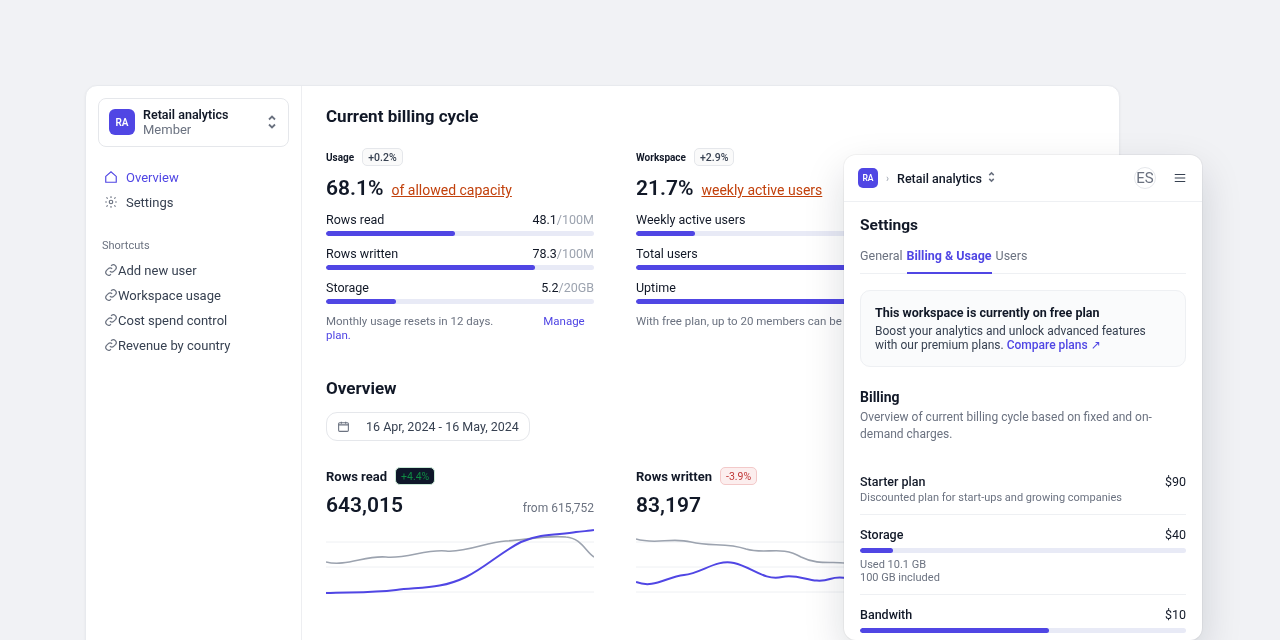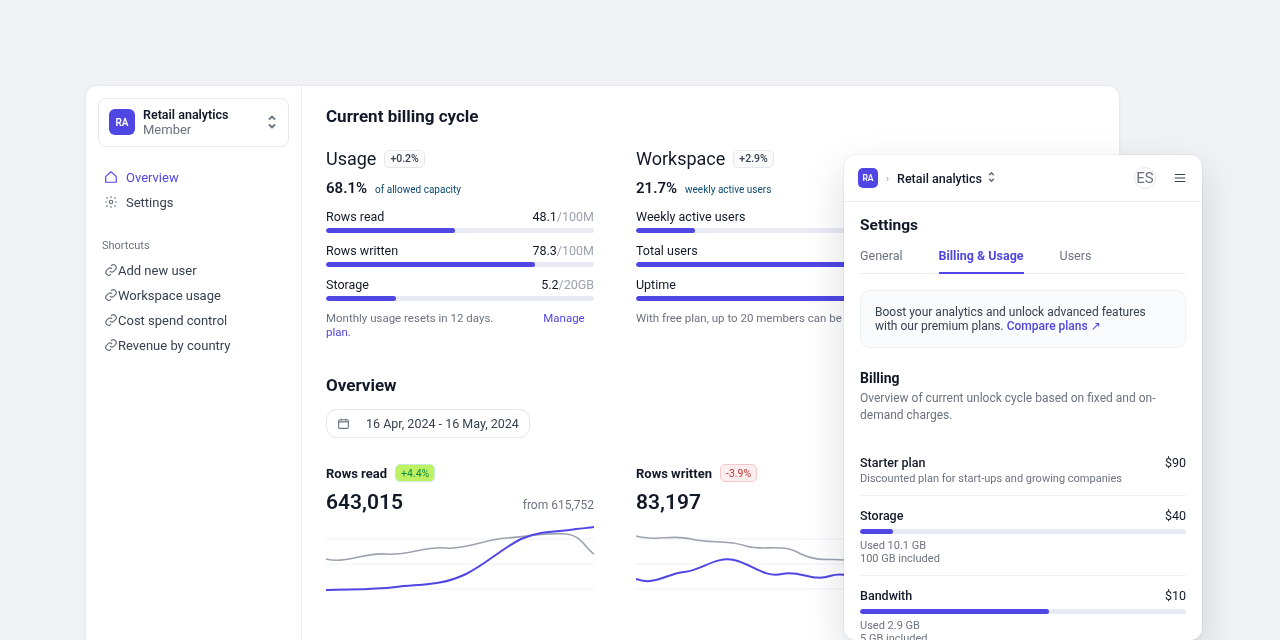--- a/index.html
+++ b/index.html
@@ -69,29 +69,29 @@
     padding: 5px 6px; font-size: 13px; color: #374151;
   }
 
   
   .content { padding: 20px 24px; flex: 1; overflow: hidden; }
   h2.section-title { font-size: 17px; font-weight: 700; margin-bottom: 22px; }
 
   .cards-row { display: flex; gap: 42px; }
   .stat-card { width: 268px; }
   .card-header { display: flex; align-items: center; gap: 8px; }
-  .card-title { font-size: 18px; font-weight: 400; }
+  .card-title { font-size: 10px; font-weight: 700; }
   .badge {
     font-size: 10.5px; font-weight: 500;
     border: 1px solid #e5e7eb; border-radius: 5px;
     padding: 1.5px 5px; color: #374151; background: #fafafa;
   }
   .big-pct { display: flex; align-items: baseline; gap: 8px; margin-top: 10px; margin-bottom: 12px; }
-  .big-pct .num { font-size: 15px; font-weight: 600; }
-  .big-pct .sub { font-size: 10px; color: #0c4a6e; }
+  .big-pct .num { font-size: 21px; font-weight: 600; }
+  .big-pct .sub { font-size: 14px; color: #c2410c; text-decoration: underline; }
 
   .metric-row { margin-bottom: 10px; }
   .metric-head { display: flex; justify-content: space-between; font-size: 12.5px; margin-bottom: 4px; }
   .metric-head .muted { color: #9ca3af; }
   .bar-track { height: 5px; border-radius: 3px; background: #e8eaf6; overflow: hidden; }
   .bar-fill { height: 100%; background: #5046e4; border-radius: 3px; }
 
   .footnote { font-size: 11.5px; color: #6b7280; margin-top: 8px; }
   .footnote a { color: #5046e4; text-decoration: none; margin-left: 47px; }
 
@@ -99,21 +99,21 @@
   .overview-block { margin-top: 36px; }
   .date-pill {
     display: inline-flex; align-items: center; gap: 16px;
     border: 1px solid #e5e7eb; border-radius: 11px;
     padding: 6px 10px; font-size: 12.5px; color: #374151; margin-top: 14px;
   }
   .chart-row { display: flex; gap: 42px; margin-top: 26px; }
   .chart-card { width: 268px; }
   .chart-title-row { display: flex; align-items: center; gap: 8px; }
   .chart-title { font-size: 13px; font-weight: 700; }
-  .delta-pos { font-size: 10.5px; border: 1px solid #c9ead6; color: #0f8a43; background: #bef264; border-radius: 5px; padding: 1.5px 5px;}
+  .delta-pos { font-size: 10.5px; border: 1px solid #c9ead6; color: #0f8a43; background: #0f172a; border-radius: 5px; padding: 1.5px 5px;}
   .delta-neg { font-size: 10.5px; border: 1px solid #f3c9c9; color: #c03636; background: #fceeee; border-radius: 5px; padding: 1.5px 5px;}
   .chart-num-row { display: flex; justify-content: space-between; align-items: baseline; margin-top: 8px; }
   .chart-num { font-size: 21px; font-weight: 600; }
   .chart-sub { font-size: 12px; color: #6b7280; }
   .chart-svg { margin-top: 10px; }
 
   
   .settings-panel {
     position: absolute;
     left: 844px; top: 155px;
@@ -136,21 +136,21 @@
   .es-badge {
     width: 22px; height: 22px; border: 1px solid #e5e7eb; border-radius: 50%;
     font-size: 15px; color: #6b7280; display: flex; align-items: center; justify-content: center;
     margin-left: auto;
     text-align: right;
   }
   .menu-icon { margin-left: 8px; color: #374151; }
 
   .sp-body { padding: 14px 16px 0; }
   .sp-title { font-size: 15.5px; font-weight: 700; }
-  .sp-tabs { display: flex; gap: 36px; margin-top: 14px; border-bottom: 1px solid #eef0f3; font-size: 12.5px; }
+  .sp-tabs { display: flex; gap: 4px; margin-top: 14px; border-bottom: 1px solid #eef0f3; font-size: 12.5px; }
   .sp-tab { padding-bottom: 9px; color: #6b7280; }
   .sp-tab.active { color: #5046e4; border-bottom: 2px solid #5046e4; margin-bottom: -1px; font-weight: 700; }
 
   .callout {
     margin-top: 16px; border: 1px solid #eef0f3; background: #fafbfc;
     border-radius: 10px; padding: 14px 14px; font-size: 12px; color: #374151;
   }
   .callout-title { font-size: 12.5px; font-weight: 700; color: #111827; margin-bottom: 4px;}
   .callout a { color: #5046e4; text-decoration: none; font-weight: 500; }
 
@@ -387,26 +387,27 @@
 
   <div class="sp-body">
     <div class="sp-title">Settings</div>
     <div class="sp-tabs">
       <div class="sp-tab">General</div>
       <div class="sp-tab active">Billing &amp; Usage</div>
       <div class="sp-tab">Users</div>
     </div>
 
     <div class="callout">
+      <div class="callout-title">This workspace is currently on free plan</div>
       <span>Boost your analytics and unlock advanced features with our premium plans. </span><a href="#"><span>Compare plans</span> <span>↗</span></a>
     </div>
 
     <div class="billing-sec">
       <h3>Billing</h3>
-      <p>Overview of current unlock cycle based on fixed and on-demand charges.</p>
+      <p>Overview of current billing cycle based on fixed and on-demand charges.</p>
 
       <div class="items-wrap">
         <div class="line-item">
           <div class="li-head">
               <span class="name">Starter plan</span>
               <span>$90</span>
             </div>
           <div class="li-desc">Discounted plan for start-ups and growing companies</div>
         </div>
         <div class="line-item">

